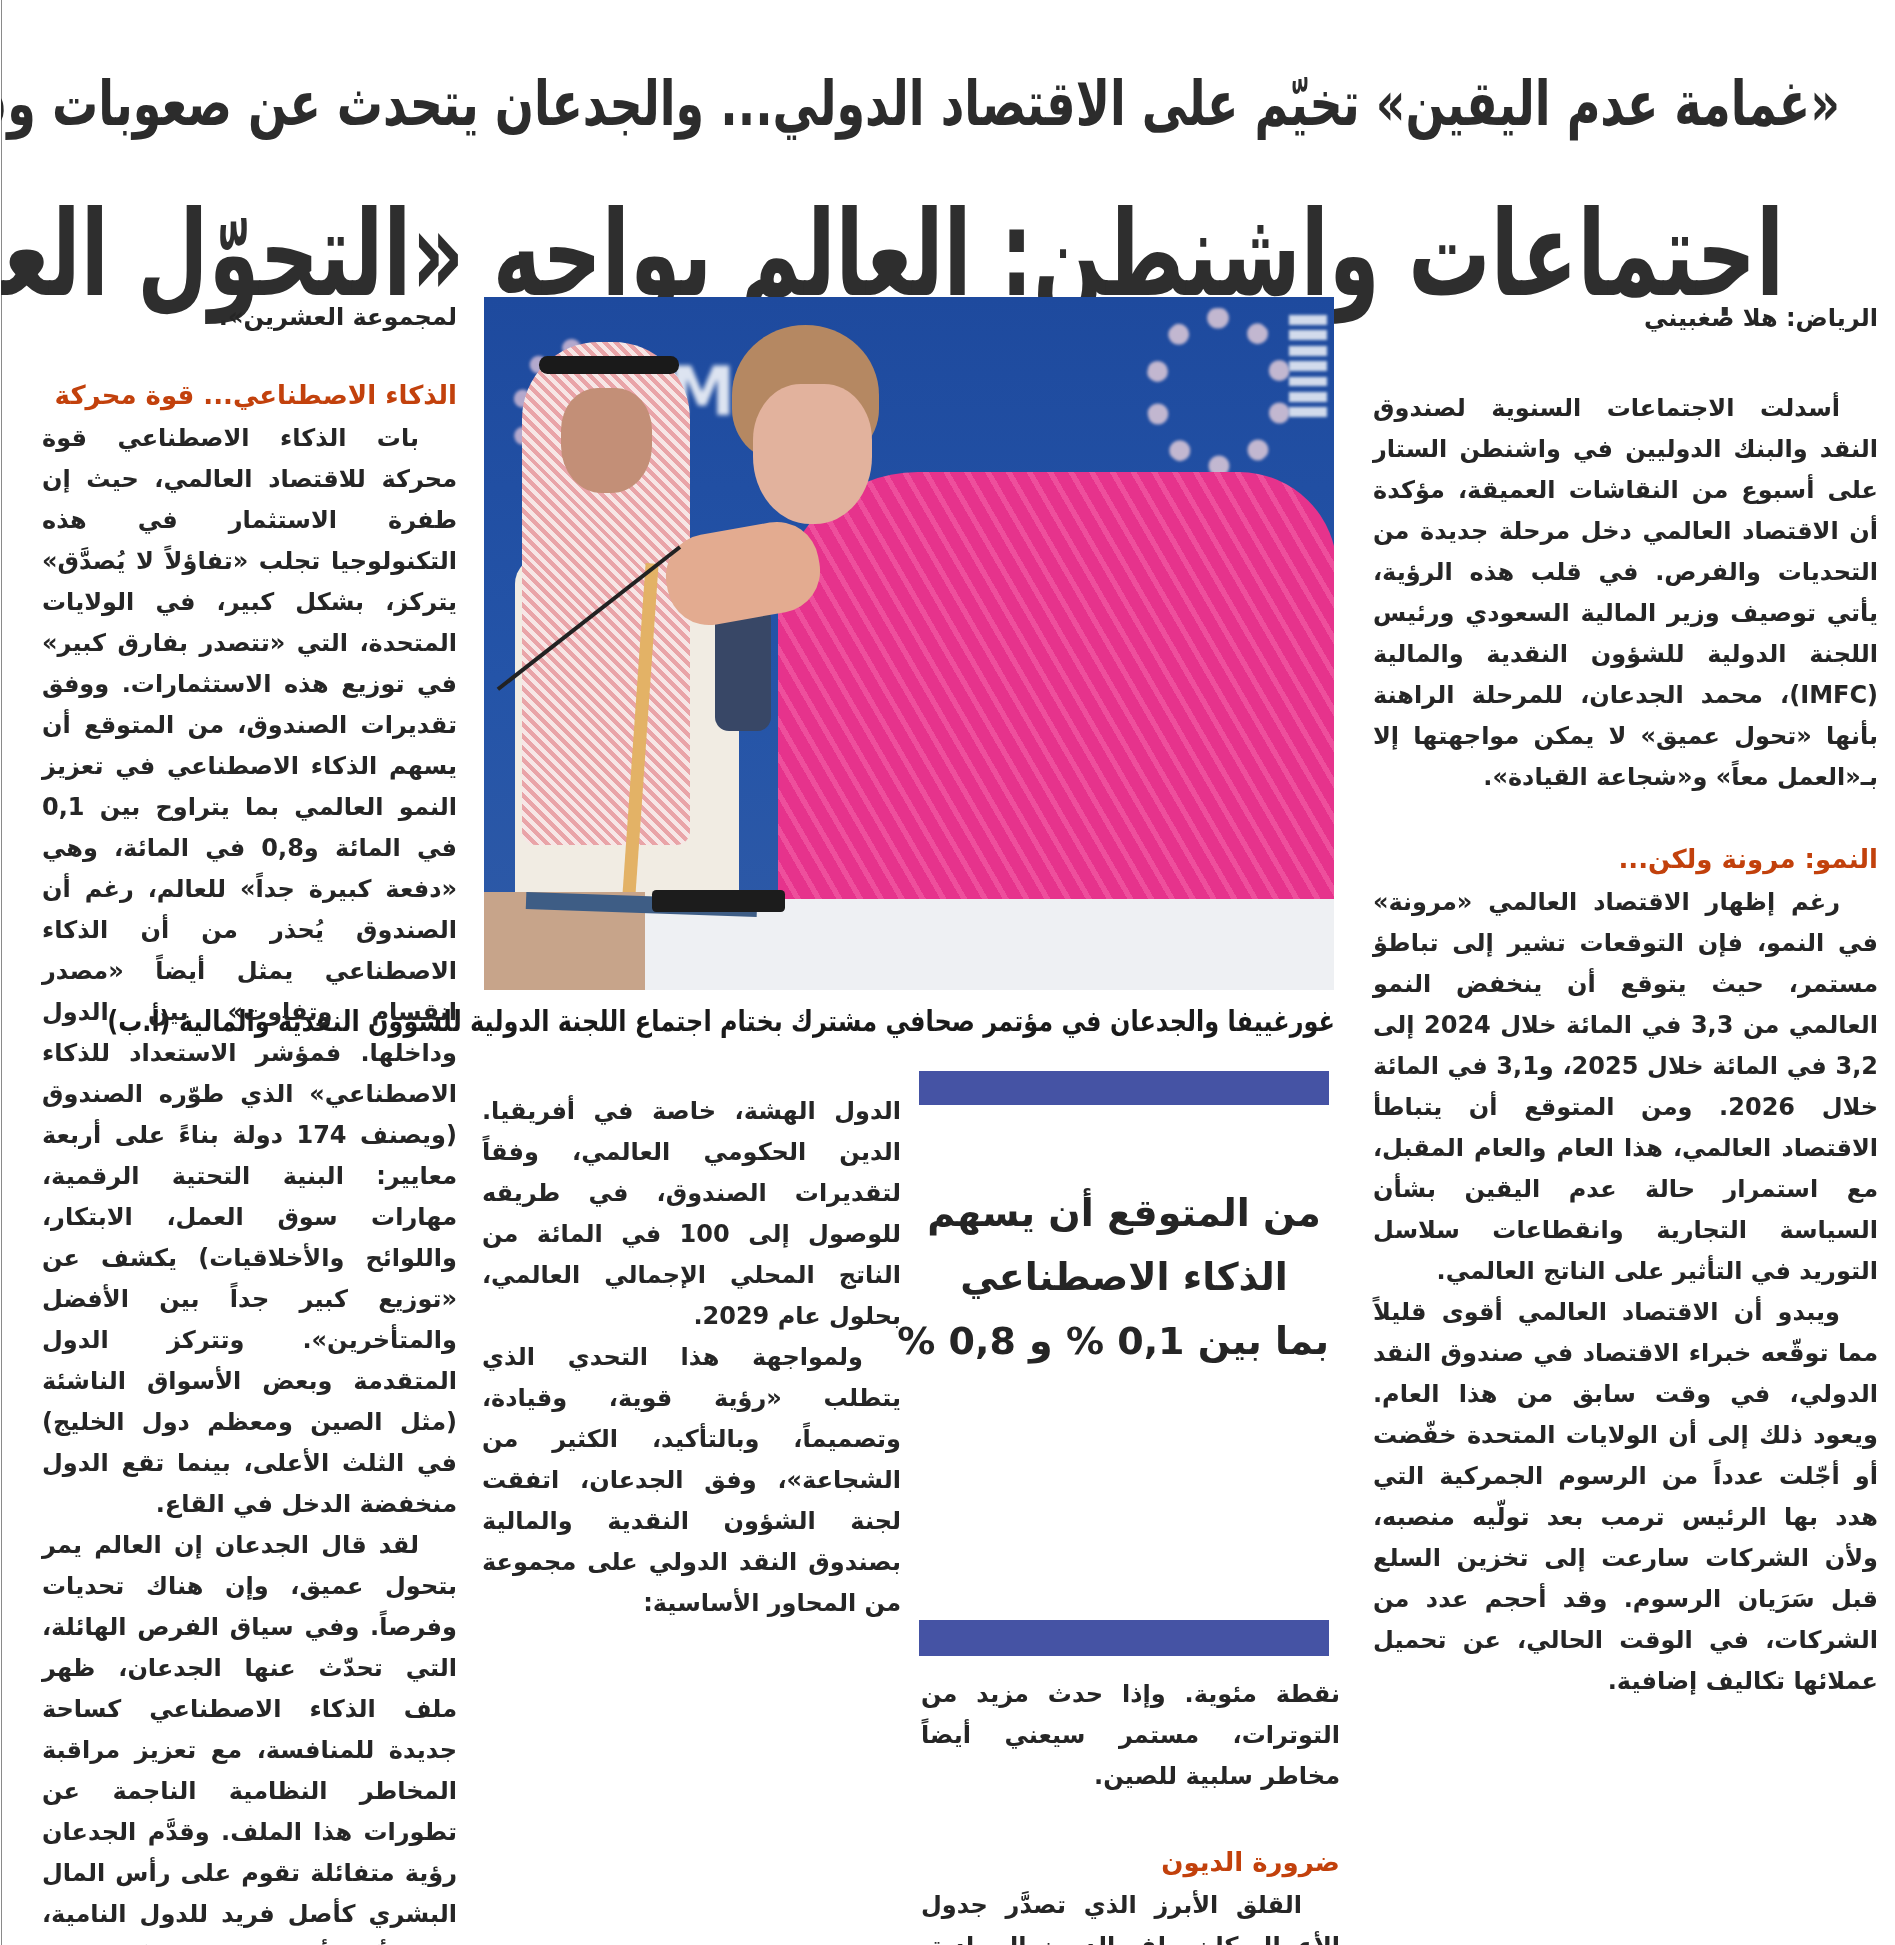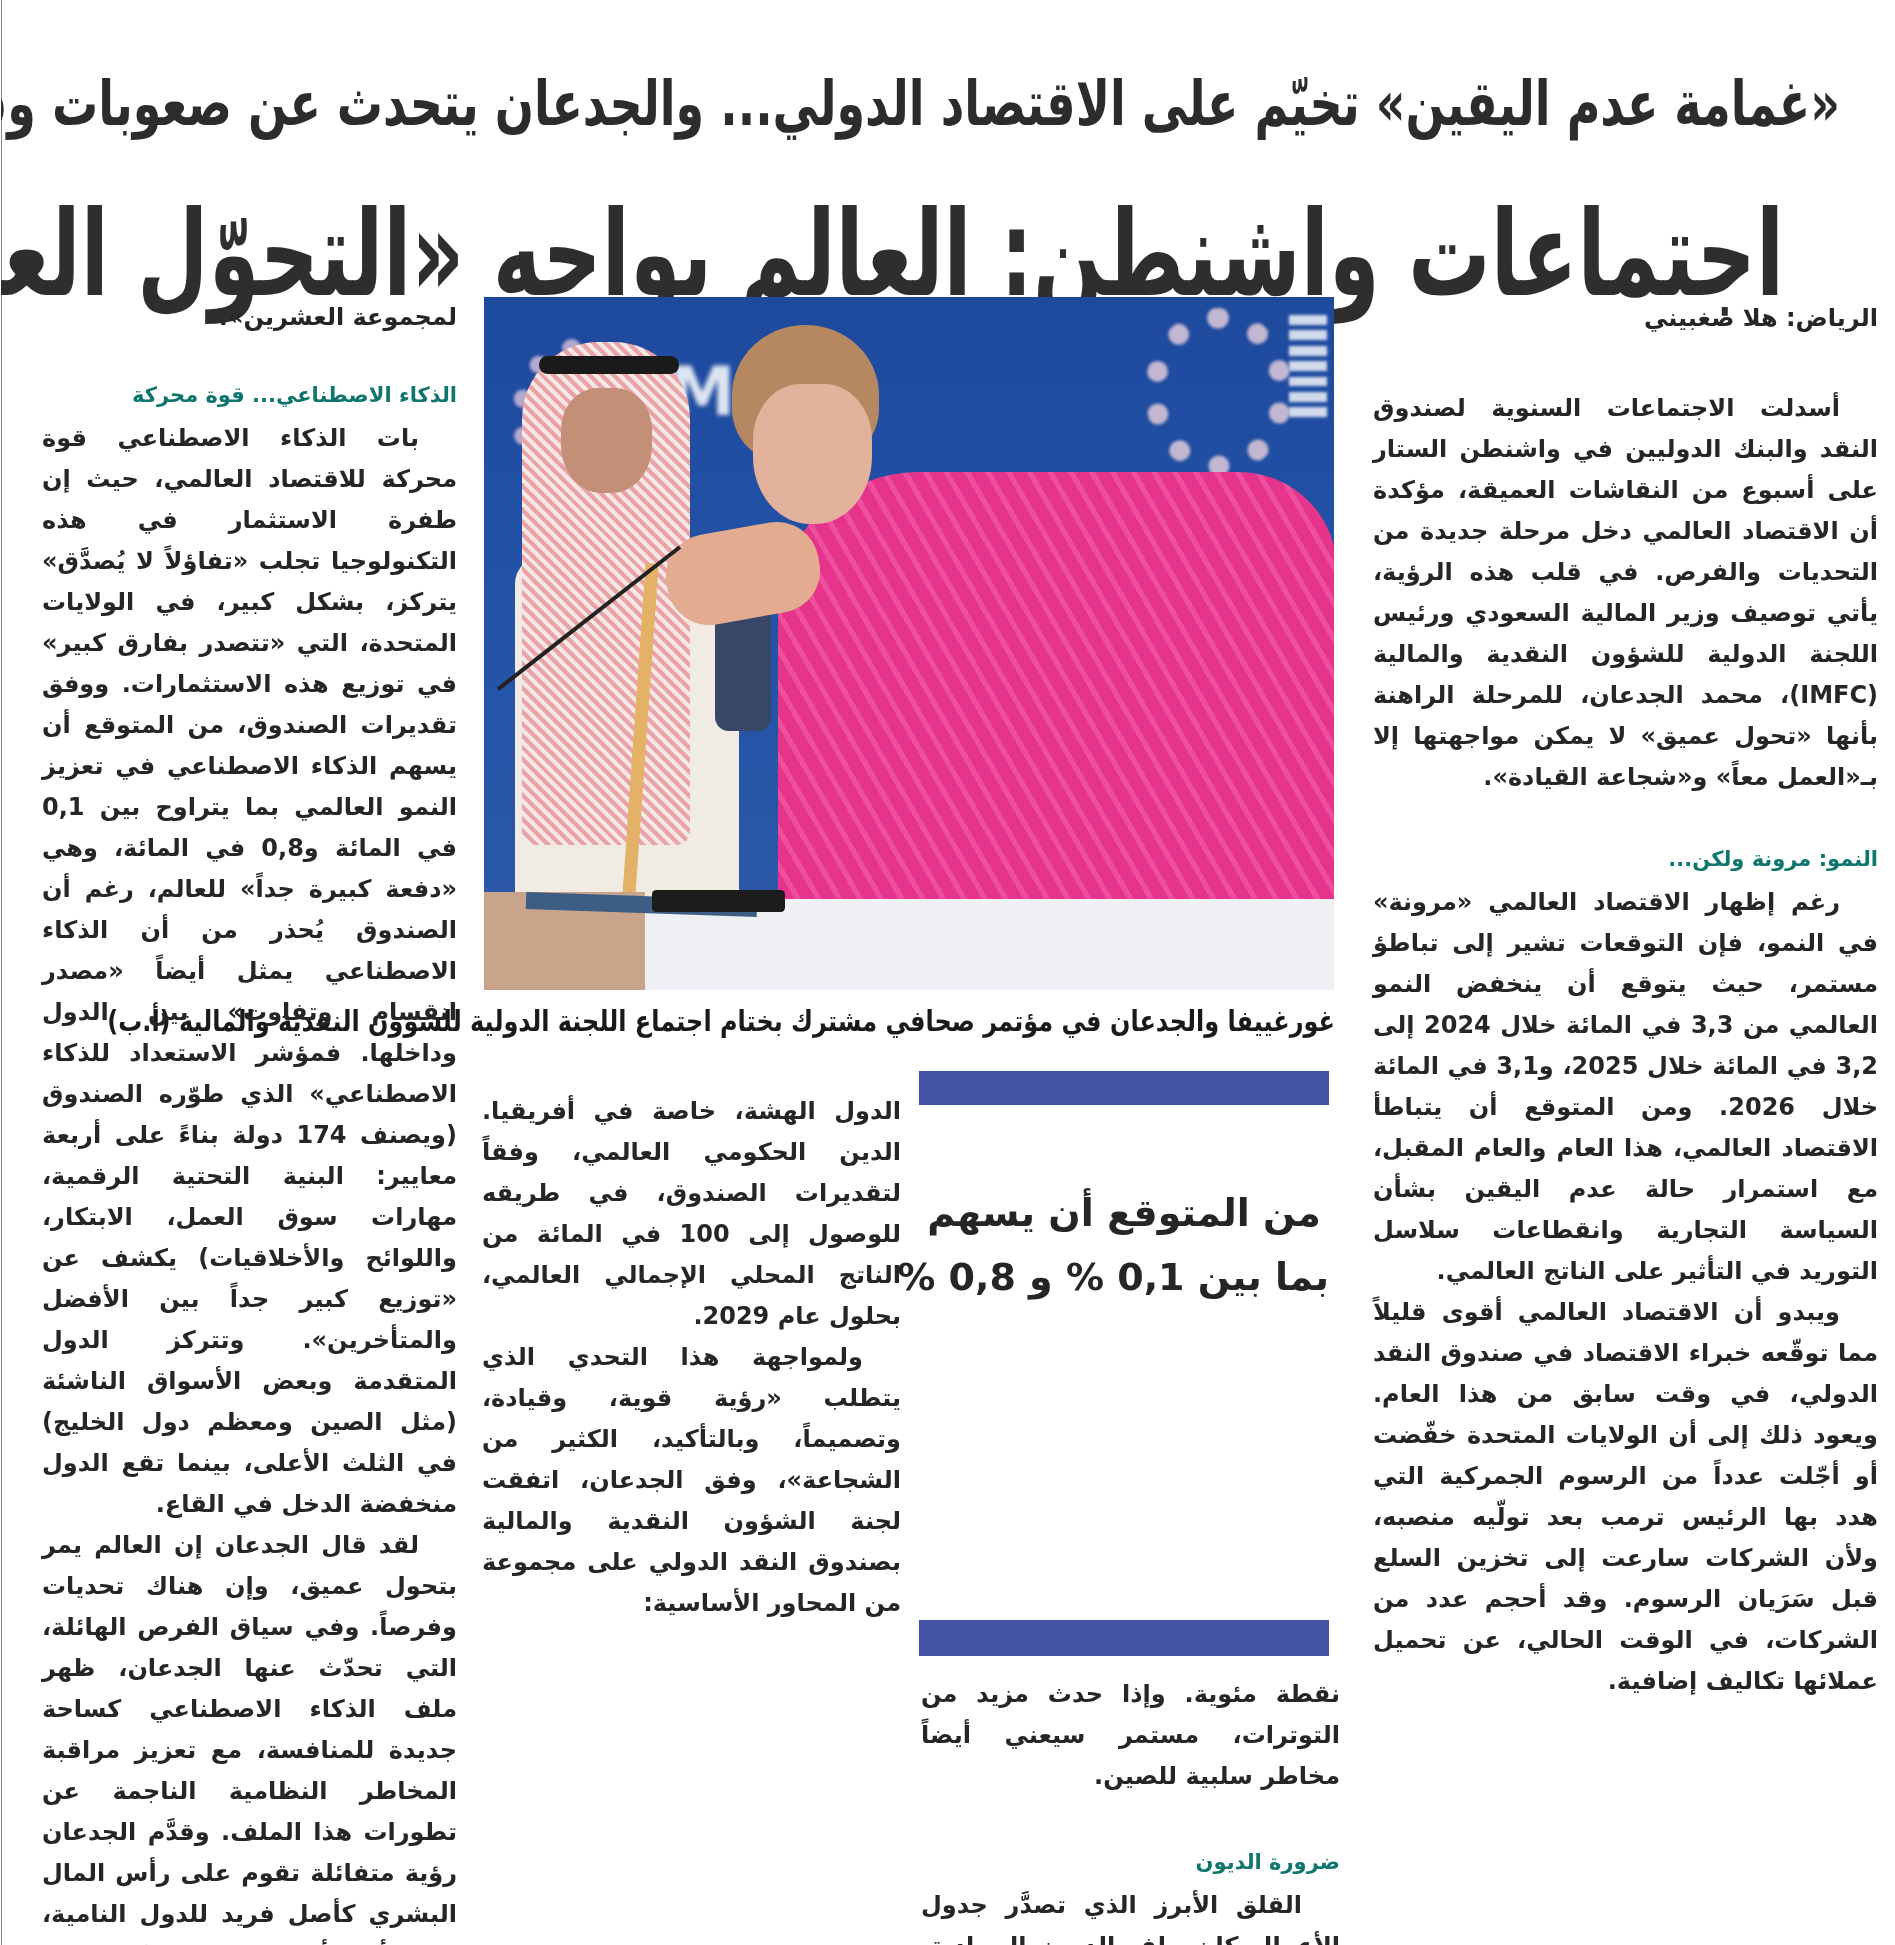--- a/index.html
+++ b/index.html
@@ -21,21 +21,21 @@
     color: #2e2e2e; text-align: center; white-space: nowrap; letter-spacing: -2.8px;
     transform: scaleY(1.45); transform-origin: center;
   }
 
   .col {
     position: absolute; font-family: "DejaVu Sans", sans-serif; font-weight: bold;
     font-size: 24px; line-height: 41px; color: #262626; text-align: justify;
   }
   .col p { margin: 0; text-indent: 38px; }
   .col .sub {
-    font-size: 21px; line-height: 45px; font-weight: bold; color: #0f766e; margin: 19.6px 0 0 0;
+    font-size: 26px; line-height: 45px; font-weight: bold; color: #c2410c; margin: 19.6px 0 0 0;
     letter-spacing: -0.7px;
   }
   .col .byline { font-size: 24px; line-height: 42px; margin: 0 0 49px 0; letter-spacing: -0.7px; }
   .col-right { top: 297px; right: 18px; width: 505px; }
   .col-left { top: 297px; left: 42px; width: 415px; }
   .col-mid { top: 1091px; left: 482px; width: 419px; }
   .col-midright { top: 1674px; left: 921px; width: 419px; }
 
   .photo {
     position: absolute; top: 297px; left: 484px; width: 850px; height: 693px; overflow: hidden;
@@ -120,20 +120,21 @@
   <div class="table"></div>
   <div class="table-edge"></div>
   <div class="papers"></div>
   <div class="phone"></div>
 </figure>
 <figcaption class="caption">غورغييفا والجدعان في مؤتمر صحافي مشترك بختام اجتماع اللجنة الدولية للشؤون النقدية والمالية (أ.ب)</figcaption>
 
 <div class="quote-bar top"></div>
 <div class="pullquote">
   <div>من المتوقع أن يسهم</div>
+  <div>الذكاء الاصطناعي</div>
   <div>بما بين 0,1 % و 0,8 %</div>
 </div>
 <div class="quote-bar bottom"></div>
 
 <div class="col col-midright">
   <p style="text-indent:0">نقطة مئوية. وإذا حدث مزيد من التوترات، مستمر سيعني أيضاً مخاطر سلبية للصين.</p>
   <div class="sub" style="margin-top:43px">ضرورة الديون</div>
   <p>القلق الأبرز الذي تصدَّر جدول الأعمال كان ملف الديون السيادية، وهو تحدٍّ وصفه الجدعان بأنه «مُقلق» ويهدد «الأرواح وسُبل العيش» في</p>
 </div>
 

